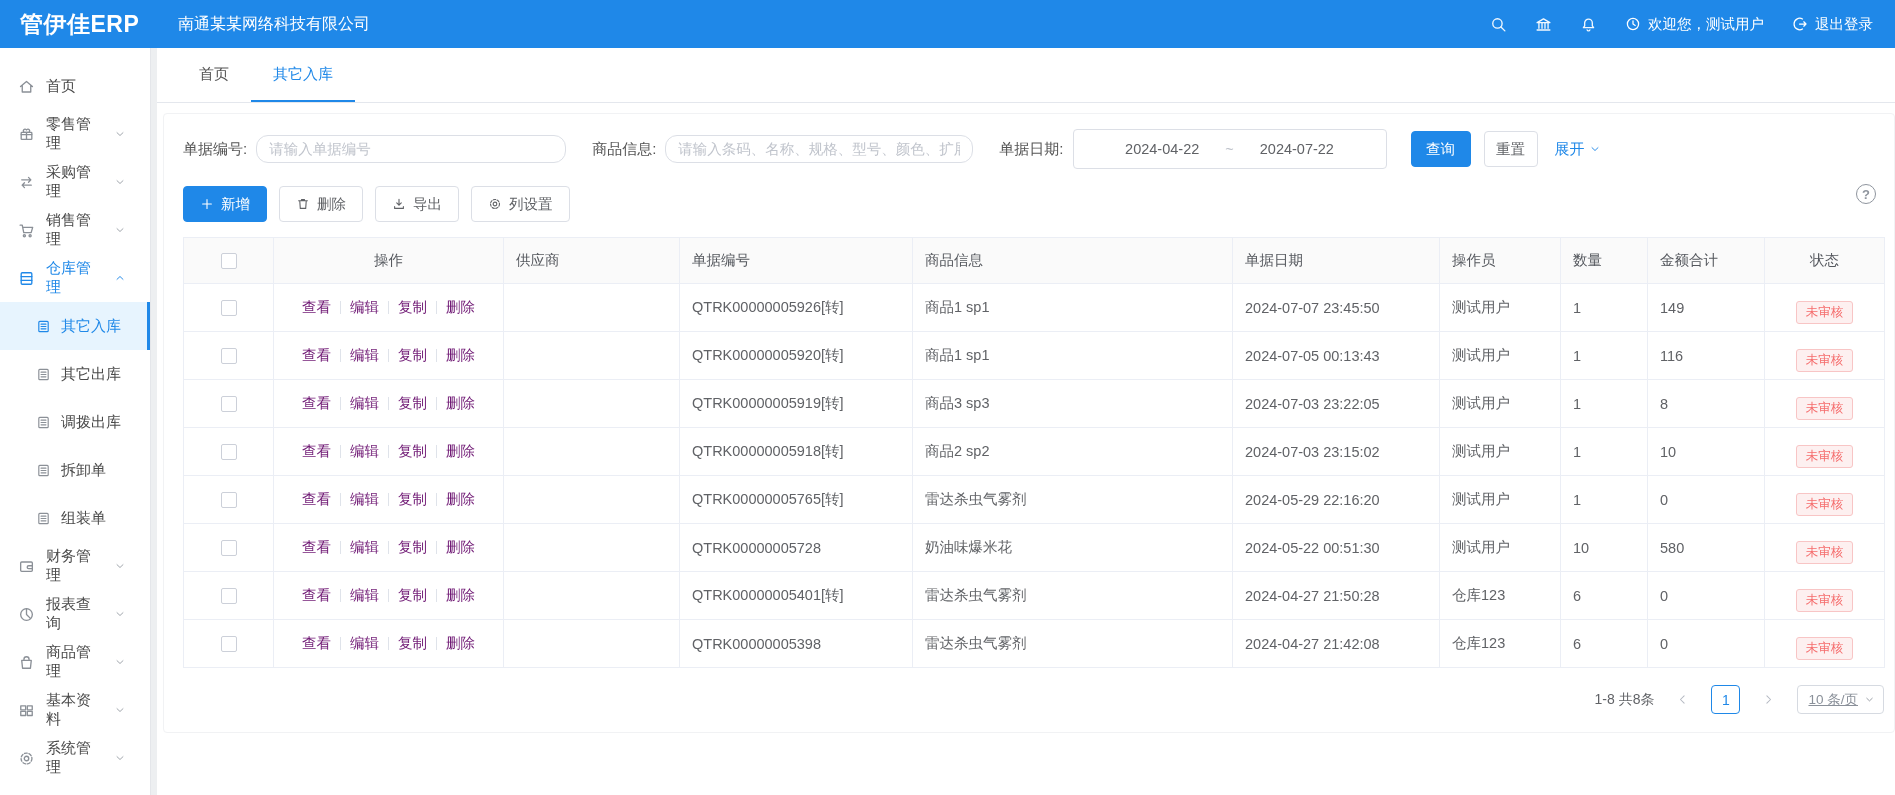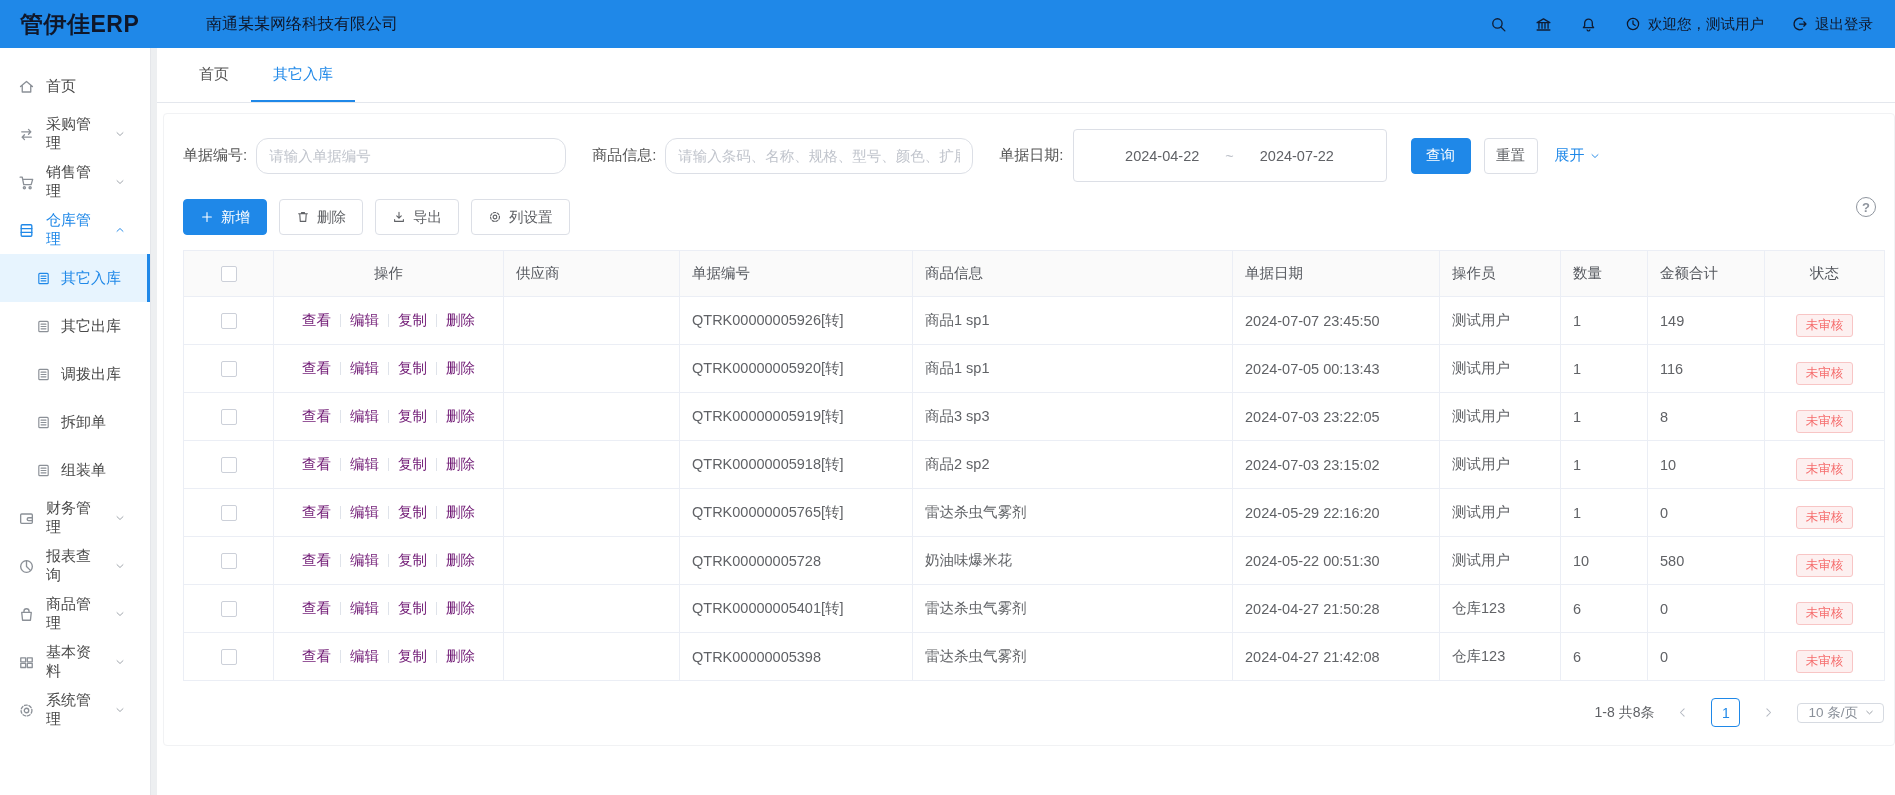--- a/index.html
+++ b/index.html
@@ -2,21 +2,21 @@
 <html><head>
 <meta charset="utf-8">
 <style>
   * { box-sizing: border-box; margin: 0; padding: 0; }
   html,body { width:1895px; height:795px; overflow:hidden; background:#fff;
     font-family:"Liberation Sans","DejaVu Sans",sans-serif; font-size:15px; color:#606266; }
   svg { display:block; }
   .ic { stroke:currentColor; fill:none; stroke-width:1.25; stroke-linecap:round; stroke-linejoin:round; }
 
   
-  .topbar { height:48px; background:#1f88e8; display:flex; align-items:center; color:#0f172a; padding:0 22px 0 20px;gap:28px; }
+  .topbar { height:48px; background:#1f88e8; display:flex; align-items:center; color:#ffffff; padding:0 22px 0 20px; }
   .logo { font-size:23px; font-weight:bold; letter-spacing:.5px; width:140px; }
   .company { font-size:16px; margin-left:18px; }
   .topbar-right { margin-left:auto; display:flex; align-items:center; gap:28px; font-size:14.5px; }
   .tb-icon { cursor:pointer; opacity:.95; }
   .tb-group { display:flex; align-items:center; gap:7px; cursor:pointer; }
 
   
   .layout { display:flex; height:747px; }
   .sidebar { width:151px; background:#fff; border-right:1px solid #e4e6ea; padding-top:14px; flex:none; }
   .gutter { width:6px; background:#edeff1; flex:none; }
@@ -38,27 +38,27 @@
   .tab { padding:0 22px; display:flex; align-items:center; font-size:15px; color:#555; cursor:pointer; border-bottom:2px solid transparent; }
   .tab.active { color:#1f88e8; border-bottom-color:#1f88e8; }
 
   
   .content { flex:1; padding:10px 0 0 6px; }
   .card { border:1px solid #f1f2f4; border-radius:4px; padding:15px 18px 18px 19px; min-height:620px; }
 
   
   .filter-row { display:flex; align-items:center; }
   .f-label { color:#555; margin-right:9px; white-space:nowrap; }
-  .f-input { height:36px; border:1px solid #dcdfe6; border-radius:12px; padding:0 12px; font-size:14.5px; color:#606266;
+  .f-input { height:28px; border:1px solid #dcdfe6; border-radius:12px; padding:0 12px; font-size:14.5px; color:#606266;
     font-family:inherit; outline:none; }
   .f-input::placeholder { color:#c0c4cc; }
   .inp-bill { width:310px; }
   .inp-prod { width:308px; margin-right:0; }
   .gap26 { width:26px; flex:none; }
-  .date-box { width:314px; height:53px; border:1px solid #dcdfe6; border-radius:4px; display:flex; align-items:center;
+  .date-box { width:314px; height:40px; border:1px solid #dcdfe6; border-radius:4px; display:flex; align-items:center;
     justify-content:center; gap:26px; color:#606266; font-size:14.5px; cursor:pointer; }
   .date-sep { color:#c0c4cc; }
   .btn { height:36px; border-radius:4px; border:1px solid #dcdfe6; background:#fff; color:#606266; font-size:14.5px;
     font-family:inherit; cursor:pointer; display:inline-flex; align-items:center; justify-content:center; gap:7px; }
   .btn-primary { background:#1f88e8; border-color:#1f88e8; color:#fff; }
   .btn-query { width:60px; margin-left:24px; }
   .btn-reset { width:54px; margin-left:13px; }
   .expand-link { color:#1f88e8; margin-left:17px; display:inline-flex; align-items:center; gap:4px; cursor:pointer; }
 
   
@@ -82,22 +82,22 @@
   .sep { width:1px; height:13px; background:#dfe3ea; }
   .badge { display:inline-block; padding:4px 9px; font-size:12.5px; color:#f56c6c; background:#fdf0f0; border:1px solid #f8c5c5;
     border-radius:3px; line-height:1;margin-top:10px; }
 
   
   .pagination { width:1701px; display:flex; align-items:center; justify-content:flex-end; gap:22px; margin-top:17px;
     color:#606266; font-size:14px; }
   .pg-arrow { color:#b4b9c2; cursor:pointer; }
   .pg-current { min-width:29px; height:29px; border:1px solid #1f88e8; color:#1f88e8; border-radius:4px; display:flex;
     align-items:center; justify-content:center; cursor:pointer; background:#fff; }
-  .pg-size { height:20px; border:1px solid #d6dae1; border-radius:4px; padding:0 8px 0 10px; display:flex; align-items:center;
-    gap:6px; color:#8a9099; font-size:13.5px; cursor:pointer; }
+  .pg-size { height:29px; border:1px solid #d6dae1; border-radius:4px; padding:0 8px 0 10px; display:flex; align-items:center;
+    gap:6px; color:#8a9099; font-size:13.5px; cursor:pointer;text-decoration:underline; }
 </style>
 </head>
 <body>
 
 <div class="topbar">
   <div class="logo">管伊佳ERP</div>
   <div class="company">南通某某网络科技有限公司</div>
   <div class="topbar-right">
     <span class="tb-icon">
       <svg class="ic" width="17" height="17" viewBox="0 0 16 16">
@@ -138,20 +138,34 @@
 <div class="layout">
 
   <aside class="sidebar">
     <div class="side-item">
       <span class="s-ic">
           <svg class="ic" width="17" height="17" viewBox="0 0 16 16">
             <path d="M2.4 8 8 3.2 13.6 8M4 7v6.2h8V7"></path>
           </svg>
         </span>
       <span>首页</span>
+    </div>
+    <div class="side-item">
+      <span class="s-ic">
+          <svg class="ic" width="17" height="17" viewBox="0 0 16 16">
+            <rect x="3" y="6" width="10" height="6.6" rx=".6"></rect>
+            <path d="M8 6v6.6M3 8.1h10M5.9 6a1.6 1.6 0 1 1 2.1-2.2A1.6 1.6 0 1 1 10.1 6z"></path>
+          </svg>
+        </span>
+      <span>零售管理</span>
+      <span class="chev">
+          <svg class="ic" width="12" height="12" viewBox="0 0 16 16">
+            <path d="M4 6.2 8 10l4-3.8"></path>
+          </svg>
+        </span>
     </div>
     <div class="side-item">
       <span class="s-ic">
           <svg class="ic" width="17" height="17" viewBox="0 0 16 16">
             <path d="M3.5 5.5h8.6M9.9 3.2l2.2 2.3-2.2 2.3M12.5 10.5H3.9M6.1 8.2 3.9 10.5l2.2 2.3"></path>
           </svg>
         </span>
       <span>采购管理</span>
       <span class="chev">
           <svg class="ic" width="12" height="12" viewBox="0 0 16 16">

